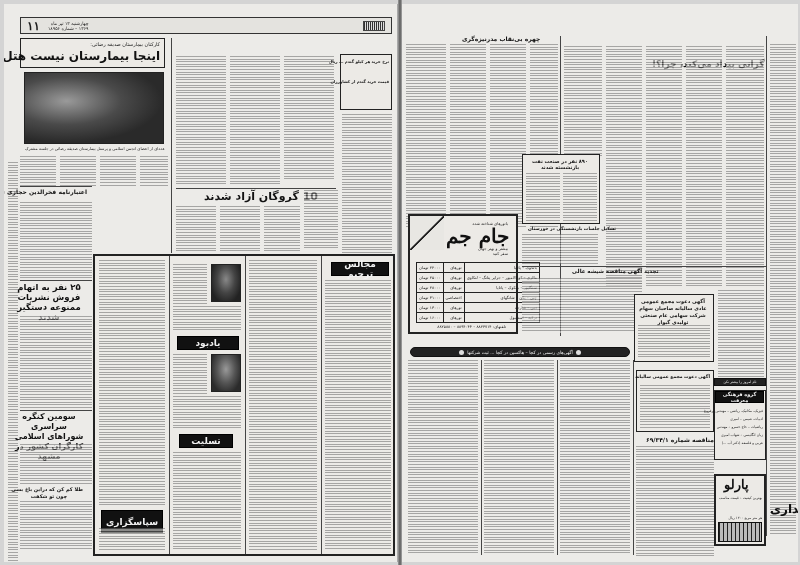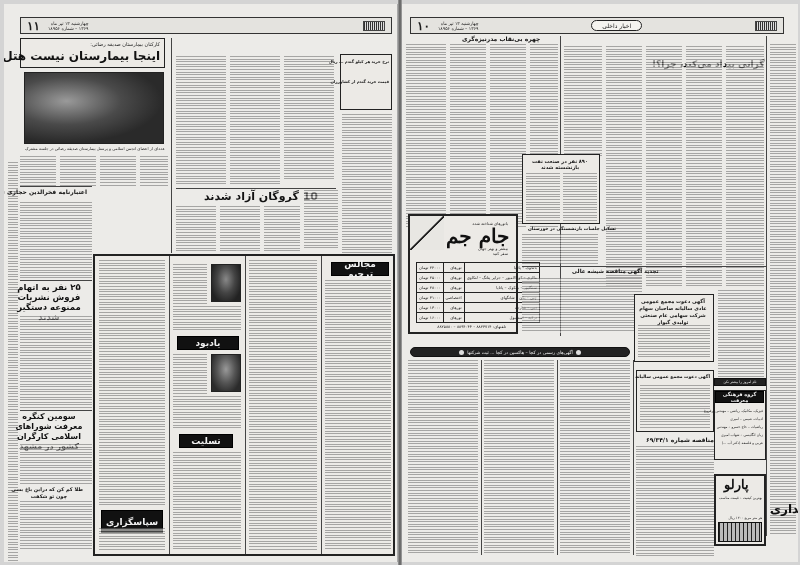--- a/index.html
+++ b/index.html
@@ -78,21 +78,21 @@
     <div class="textcol" style="left:300px; top:186px; width:34px; height:60px;"></div>
 
     <div class="textcol" style="left:4px; top:158px; width:10px; height:400px;"></div>
     <div class="hrule" style="left:16px; top:182px; width:72px;"></div>
     <div class="headline" style="right:310px; top:184px; font-size:6px;">اعتبارنامه فخرالدین حجازی تصویب شد</div>
     <div class="textcol" style="left:16px; top:198px; width:72px; height:76px;"></div>
     <div class="hrule" style="left:16px; top:276px; width:72px;"></div>
     <div class="headline" style="right:312px; top:278px; font-size:8.5px; white-space:normal; width:72px; line-height:10px; text-align:center;">۲۵ نفر به اتهام فروش نشریات ممنوعه دستگیر شدند</div>
     <div class="textcol" style="left:16px; top:312px; width:72px; height:92px;"></div>
     <div class="hrule" style="left:16px; top:406px; width:72px;"></div>
-    <div class="headline" style="right:312px; top:408px; font-size:8px; white-space:normal; width:72px; line-height:10px; text-align:center;">سومین کنگره معرفت شوراهای اسلامی کارگران کشور در مشهد</div>
+    <div class="headline" style="right:312px; top:408px; font-size:8px; white-space:normal; width:72px; line-height:10px; text-align:center;">سومین کنگره سراسری شوراهای اسلامی کارگران کشور در مشهد</div>
     <div class="textcol" style="left:16px; top:440px; width:72px; height:42px;"></div>
     <div class="headline" style="right:314px; top:482px; font-size:5px;">طلا کم کن که دراین باغ بسی</div>
     <div class="headline" style="right:330px; top:489px; font-size:5px;">چون تو شکفت</div>
     <div class="textcol" style="left:16px; top:497px; width:72px; height:48px;"></div>
 
     <div class="box" style="left:89px; top:250px; width:302px; height:302px; border-width:2px;">
       <div class="vrule" style="left:74px; top:0; height:298px;"></div>
       <div class="vrule" style="left:150px; top:0; height:298px;"></div>
       <div class="vrule" style="left:226px; top:0; height:298px;"></div>
 
@@ -114,31 +114,20 @@
       <div class="textcol" style="left:4px; top:4px; width:66px; height:246px;"></div>
       <div class="black-banner" style="left:6px; top:254px; width:62px; height:23px;">سپاسگزاری</div>
       <div class="textcol" style="left:4px; top:272px; width:66px; height:22px;"></div>
     </div>
   </div>
 
   <div class="gutter"></div>
 
   <div class="page page-right">
 
-    <div class="header-bar" style="left:8px; width:374px;">
-      <span style="display:flex;align-items:center;gap:8px;">
-        <span class="page-num">۱۰</span>
-        <span class="date-lines">
-          <div>چهارشنبه ۱۳ تیر ماه</div>
-          <div>۱۳۶۹ – شماره ۱۸۹۵۶</div>
-        </span>
-      </span>
-      <span class="section-pill">اخبار داخلی</span>
-      <span class="masthead-logo"></span>
-    </div>
 
     <div class="headline" style="left:60px; top:31px; font-size:6px;">چهره بی‌نقاب مدرنیزه‌گری</div>
     <div class="textcol" style="left:4px; top:40px; width:40px; height:185px;"></div>
     <div class="textcol" style="left:48px; top:40px; width:36px; height:185px;"></div>
     <div class="textcol" style="left:88px; top:40px; width:36px; height:185px;"></div>
     <div class="textcol" style="left:128px; top:40px; width:28px; height:185px;"></div>
 
     <div class="vrule" style="left:158px; top:32px; height:300px;"></div>
 
     <div class="headline" style="left:250px; top:31px; font-size:9px;margin-top:24px;">گرانی بیداد می‌کند، چرا؟!</div>

